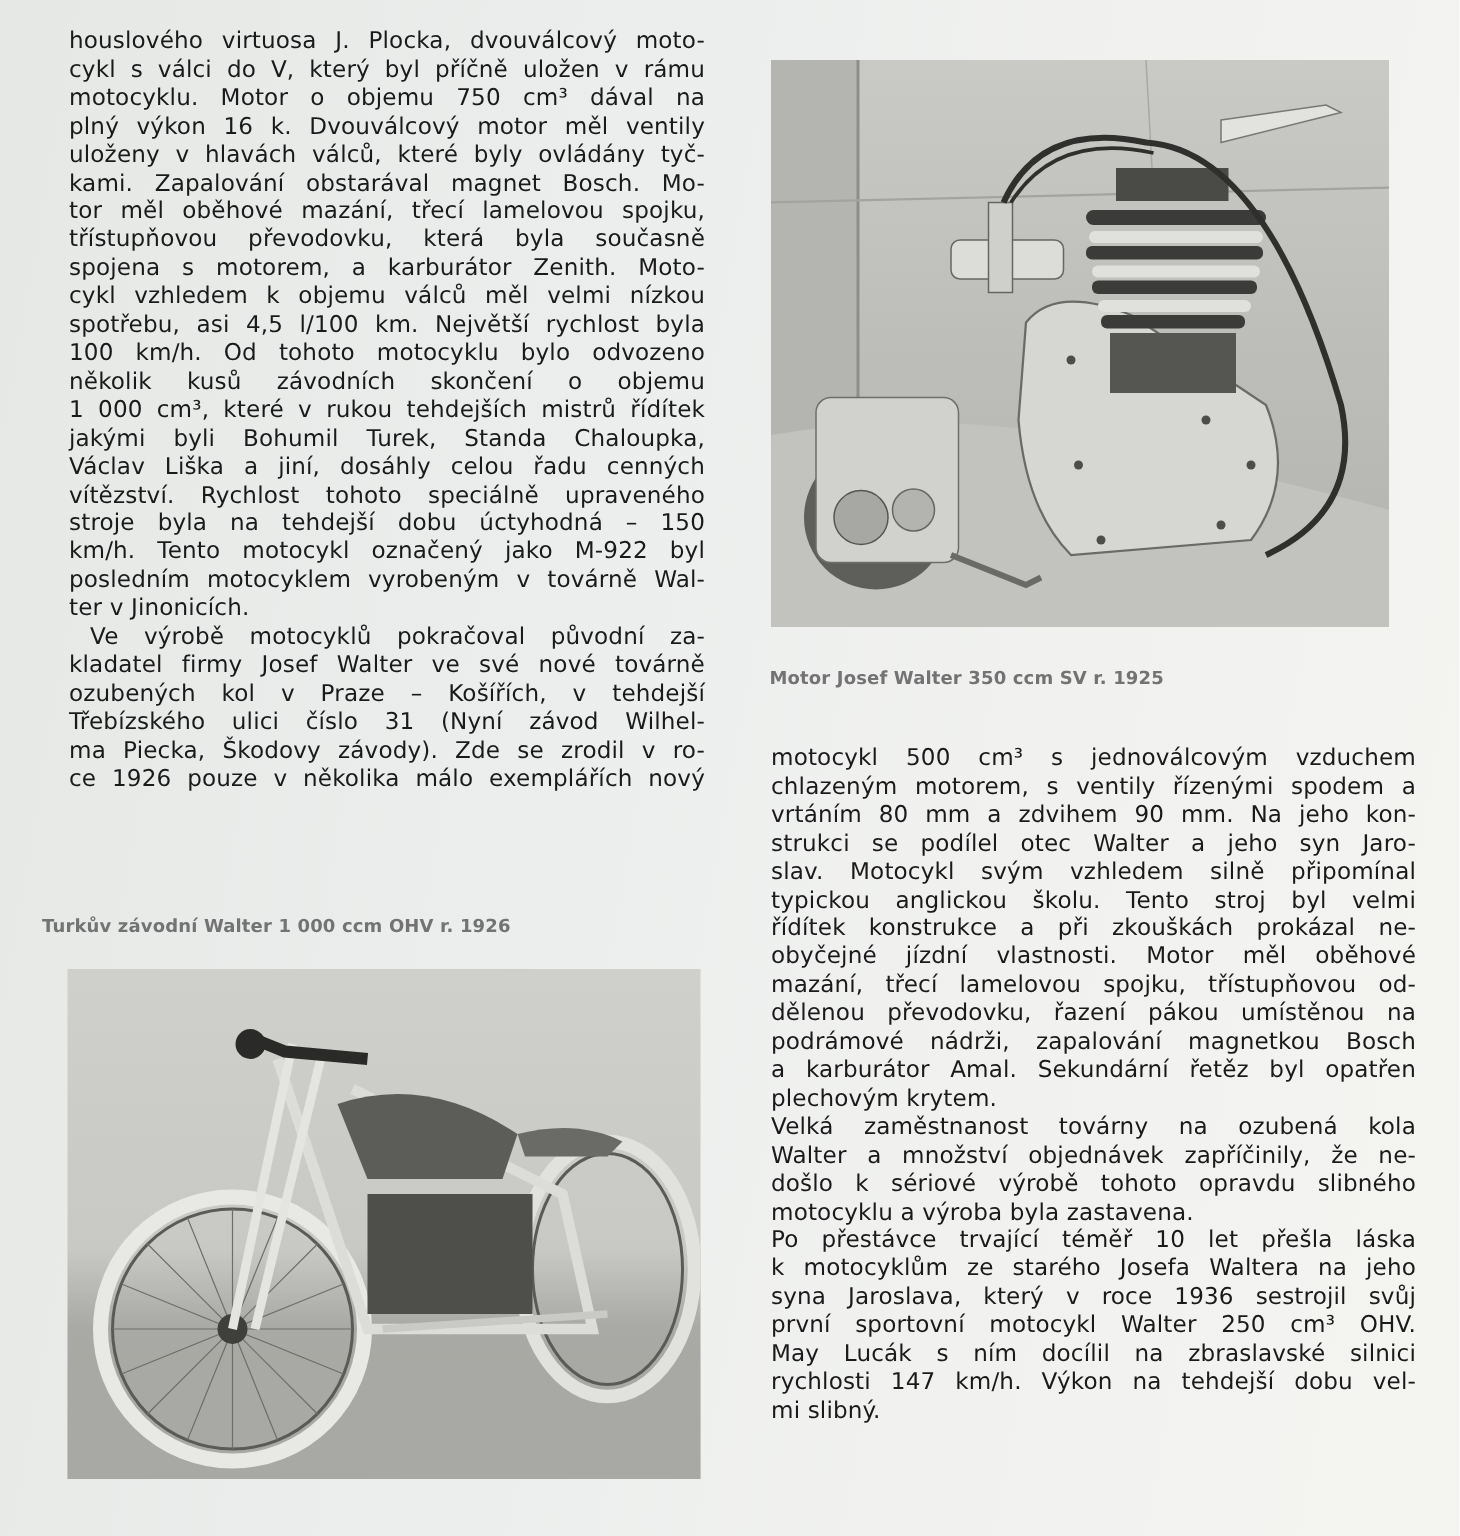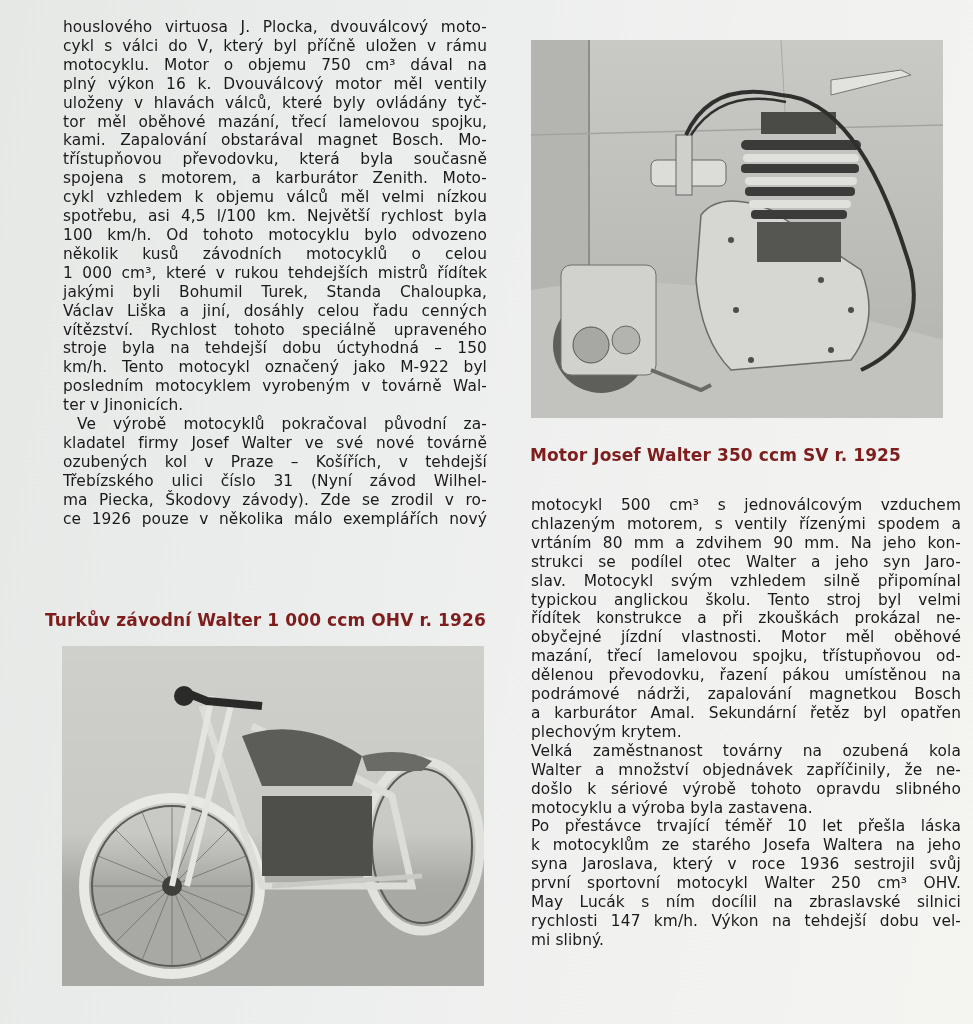--- a/index.html
+++ b/index.html
@@ -11,21 +11,20 @@
       height: 1024px;
       overflow: hidden;
       position: relative;
       background: linear-gradient(100deg, #e6e8e6 0%, #eceeed 40%, #f1f2f0 70%, #f4f4f1 100%);
       font-family: "DejaVu Sans", sans-serif;
       color: #1a1a1a;
     }
     .page {
       position: absolute;
       inset: 0;
-      margin-left: 17px;
     }
     .col {
       position: absolute;
       font-size: 15.4px;
       line-height: 18.9px;
       letter-spacing: 0.1px;
     }
     .col-left {
       left: 46px;
       top: 18px;
@@ -45,23 +44,23 @@
     .line.last {
       text-align-last: left;
     }
     .line.indent {
       padding-left: 14px;
     }
     .caption {
       position: absolute;
       font-family: "DejaVu Sans", sans-serif;
       font-weight: bold;
-      font-size: 17px;
+      font-size: 12px;
       letter-spacing: 0.1px;
-      color: #7f1d1d;
+      color: #737373;
       white-space: nowrap;
     }
     .caption-engine {
       left: 513px;
       top: 445px;
     }
     .caption-bike {
       left: 28px;
       top: 610px;
     }
@@ -94,28 +93,28 @@
 <body>
 
 <div class="page">
 
   <div class="col col-left">
     <span class="line">houslového virtuosa J. Plocka, dvouválcový moto-</span>
     <span class="line">cykl s válci do V, který byl příčně uložen v rámu</span>
     <span class="line">motocyklu. Motor o objemu 750 cm³ dával na</span>
     <span class="line">plný výkon 16 k. Dvouválcový motor měl ventily</span>
     <span class="line">uloženy v hlavách válců, které byly ovládány tyč-</span>
+    <span class="line">kami. Zapalování obstarával magnet Bosch. Mo-</span>
     <span class="line">tor měl oběhové mazání, třecí lamelovou spojku,</span>
-    <span class="line">kami. Zapalování obstarával magnet Bosch. Mo-</span>
     <span class="line">třístupňovou převodovku, která byla současně</span>
     <span class="line">spojena s motorem, a karburátor Zenith. Moto-</span>
     <span class="line">cykl vzhledem k objemu válců měl velmi nízkou</span>
     <span class="line">spotřebu, asi 4,5 l/100 km. Největší rychlost byla</span>
     <span class="line">100 km/h. Od tohoto motocyklu bylo odvozeno</span>
-    <span class="line">několik kusů závodních motocyklů o celou</span>
+    <span class="line">několik kusů závodních skončení o objemu</span>
     <span class="line">1 000 cm³, které v rukou tehdejších mistrů řídítek</span>
     <span class="line">jakými byli Bohumil Turek, Standa Chaloupka,</span>
     <span class="line">Václav Liška a jiní, dosáhly celou řadu cenných</span>
     <span class="line">vítězství. Rychlost tohoto speciálně upraveného</span>
     <span class="line">stroje byla na tehdejší dobu úctyhodná – 150</span>
     <span class="line">km/h. Tento motocykl označený jako M-922 byl</span>
     <span class="line">posledním motocyklem vyrobeným v továrně Wal-</span>
     <span class="line last">ter v Jinonicích.</span>
     <span class="line indent">Ve výrobě motocyklů pokračoval původní za-</span>
     <span class="line">kladatel firmy Josef Walter ve své nové továrně</span>

